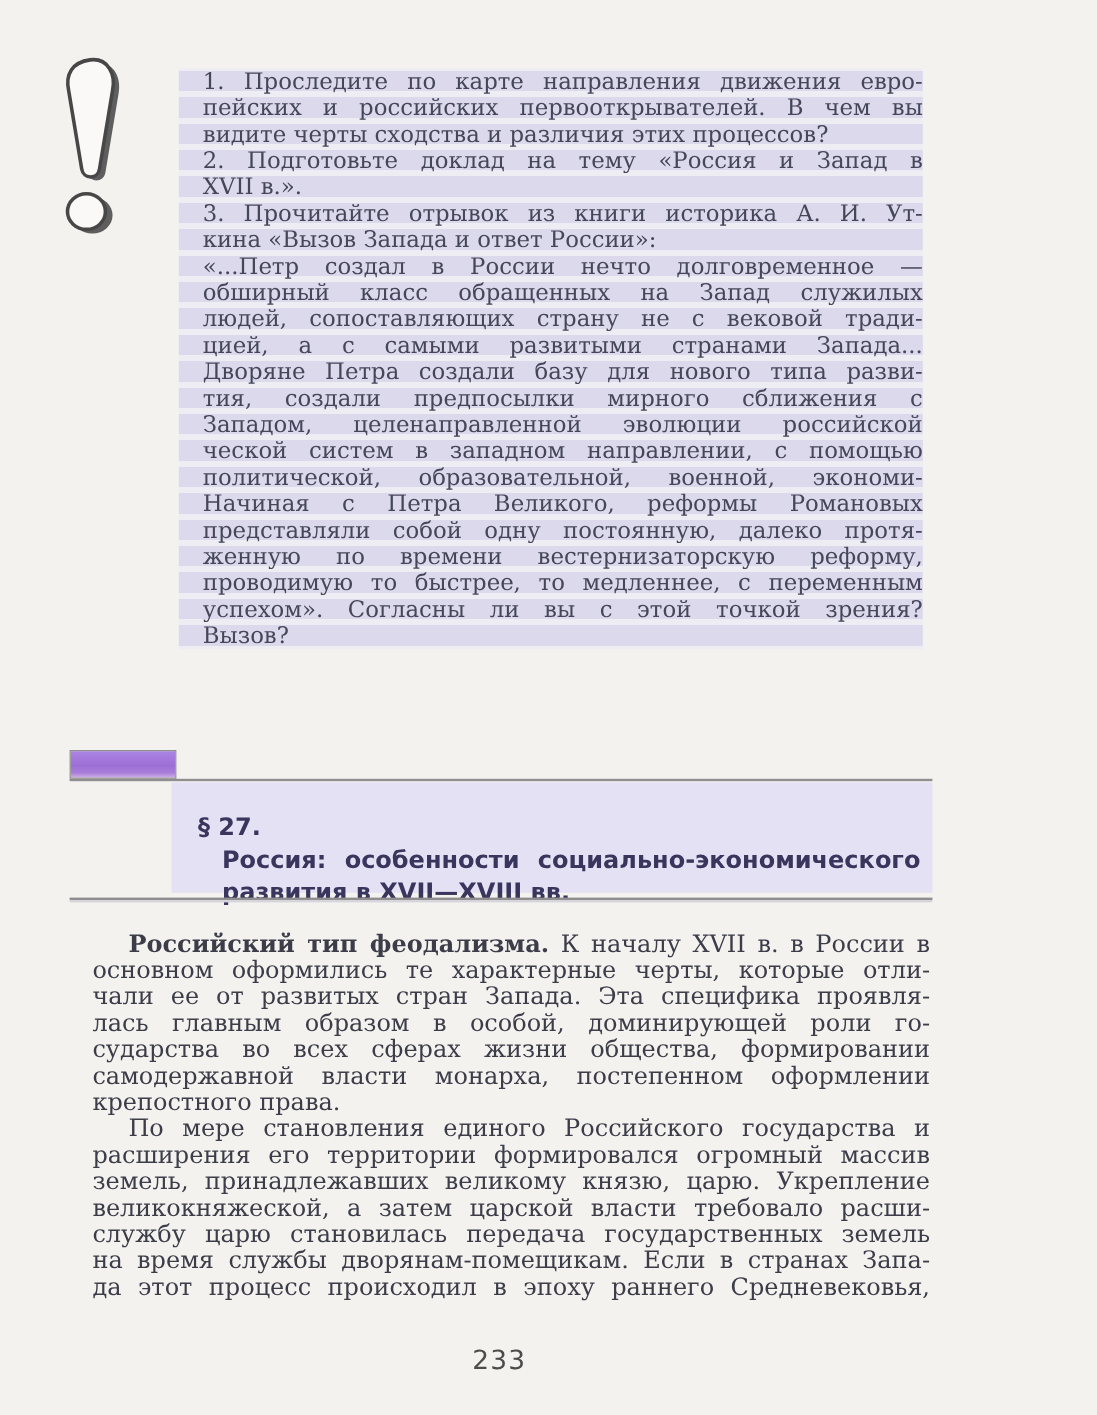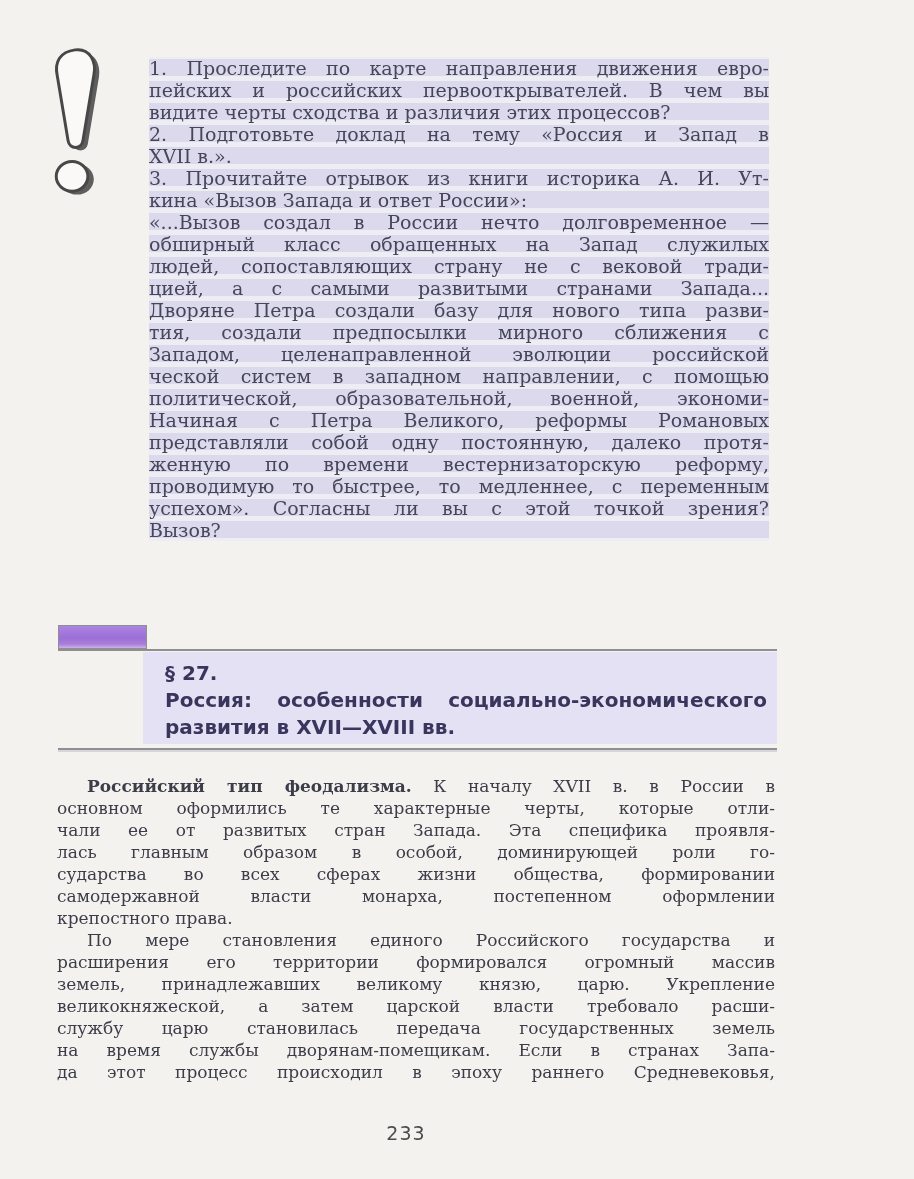--- a/index.html
+++ b/index.html
@@ -18,52 +18,53 @@
     font-size:19px;line-height:22px;color:#45465a;
     background:repeating-linear-gradient(to bottom,
       #eeedf3 0 2px, #dcd9ed 2px 19px, #eeedf3 19px 22px);
   }
   
   .line,.bline,.hline{
     text-align:justify;
     text-align-last:justify;
     -moz-text-align-last:justify;
     white-space:normal;
+    margin-left:20px;
   }
   .lastline{text-align-last:left;-moz-text-align-last:left;}
   .indent{text-indent:30px;}
   
   .purple-bar{
     position:absolute;left:58px;top:625px;width:89px;height:24px;
     background:linear-gradient(180deg,#ab84e2 0%,#9c6fd6 55%,#a87ed9 82%,#cdb0e8 100%);
     border:1px solid #8f8f8f;box-sizing:border-box;
   }
   .rule-top{position:absolute;left:58px;top:649px;width:719px;height:2px;background:#8f8f8f;}
   .rule-bottom{position:absolute;left:58px;top:748px;width:719px;height:2px;background:#8f8f8f;box-shadow:0 2px 0 #d6d5db;}
   .header-panel{
     position:absolute;left:143px;top:652px;width:634px;height:92px;
     background:#e4e1f4;
     box-sizing:border-box;
-    padding:8px 10px 0 22px;
+    padding:24px 10px 0 22px;
     font-family:"DejaVu Sans", sans-serif;
     font-weight:bold;font-size:20px;line-height:27px;
     color:#39355c;
   }
   
   .body-text{
     position:absolute;left:57px;top:775px;width:718px;
-    font-size:17px;line-height:22px;color:#3d3d49;
+    font-size:20px;line-height:22px;color:#3d3d49;
   }
   .body-text b{font-weight:bold;}
   
   .page-number{
-    position:absolute;left:47px;top:1122px;width:718px;
+    position:absolute;left:57px;top:1122px;width:718px;
     text-align:center;text-align-last:center;
     font-family:"DejaVu Sans", sans-serif;
-    font-size:19px;color:#4c4c4c;letter-spacing:1px;
+    font-size:22px;color:#4c4c4c;letter-spacing:1px;
   }
 </style>
 </head>
 <body>
 
 <div id="page">
 
   <svg class="excl" viewBox="0 0 64 164" aria-hidden="true">
 
     <path d="M31 8 C16 10 10 20 13 34 L24 100 C25.5 109 37.5 109 39 100 L50 34 C53 20 46 6 31 8 Z" fill="#5e5e5e" transform="translate(5,3)"></path>
@@ -74,21 +75,21 @@
   </svg>
 
   <div class="questions">
       <div class="line">1. Проследите по карте направления движения евро-</div>
       <div class="line">пейских и российских первооткрывателей. В чем вы</div>
       <div class="line lastline">видите черты сходства и различия этих процессов?</div>
       <div class="line">2. Подготовьте доклад на тему «Россия и Запад в</div>
       <div class="line lastline">XVII в.».</div>
       <div class="line">3. Прочитайте отрывок из книги историка А. И. Ут-</div>
       <div class="line lastline">кина «Вызов Запада и ответ России»:</div>
-      <div class="line">«...Вызов создал в России нечто долговременное —</div>
+      <div class="line">«...Петр создал в России нечто долговременное —</div>
       <div class="line">обширный класс обращенных на Запад служилых</div>
       <div class="line">людей, сопоставляющих страну не с вековой тради-</div>
       <div class="line">цией, а с самыми развитыми странами Запада...</div>
       <div class="line">Дворяне Петра создали базу для нового типа разви-</div>
       <div class="line">тия, создали предпосылки мирного сближения с</div>
       <div class="line">Западом, целенаправленной эволюции российской</div>
       <div class="line">ческой систем в западном направлении, с помощью</div>
       <div class="line">политической, образовательной, военной, экономи-</div>
       <div class="line">Начиная с Петра Великого, реформы Романовых</div>
       <div class="line">представляли собой одну постоянную, далеко протя-</div>

